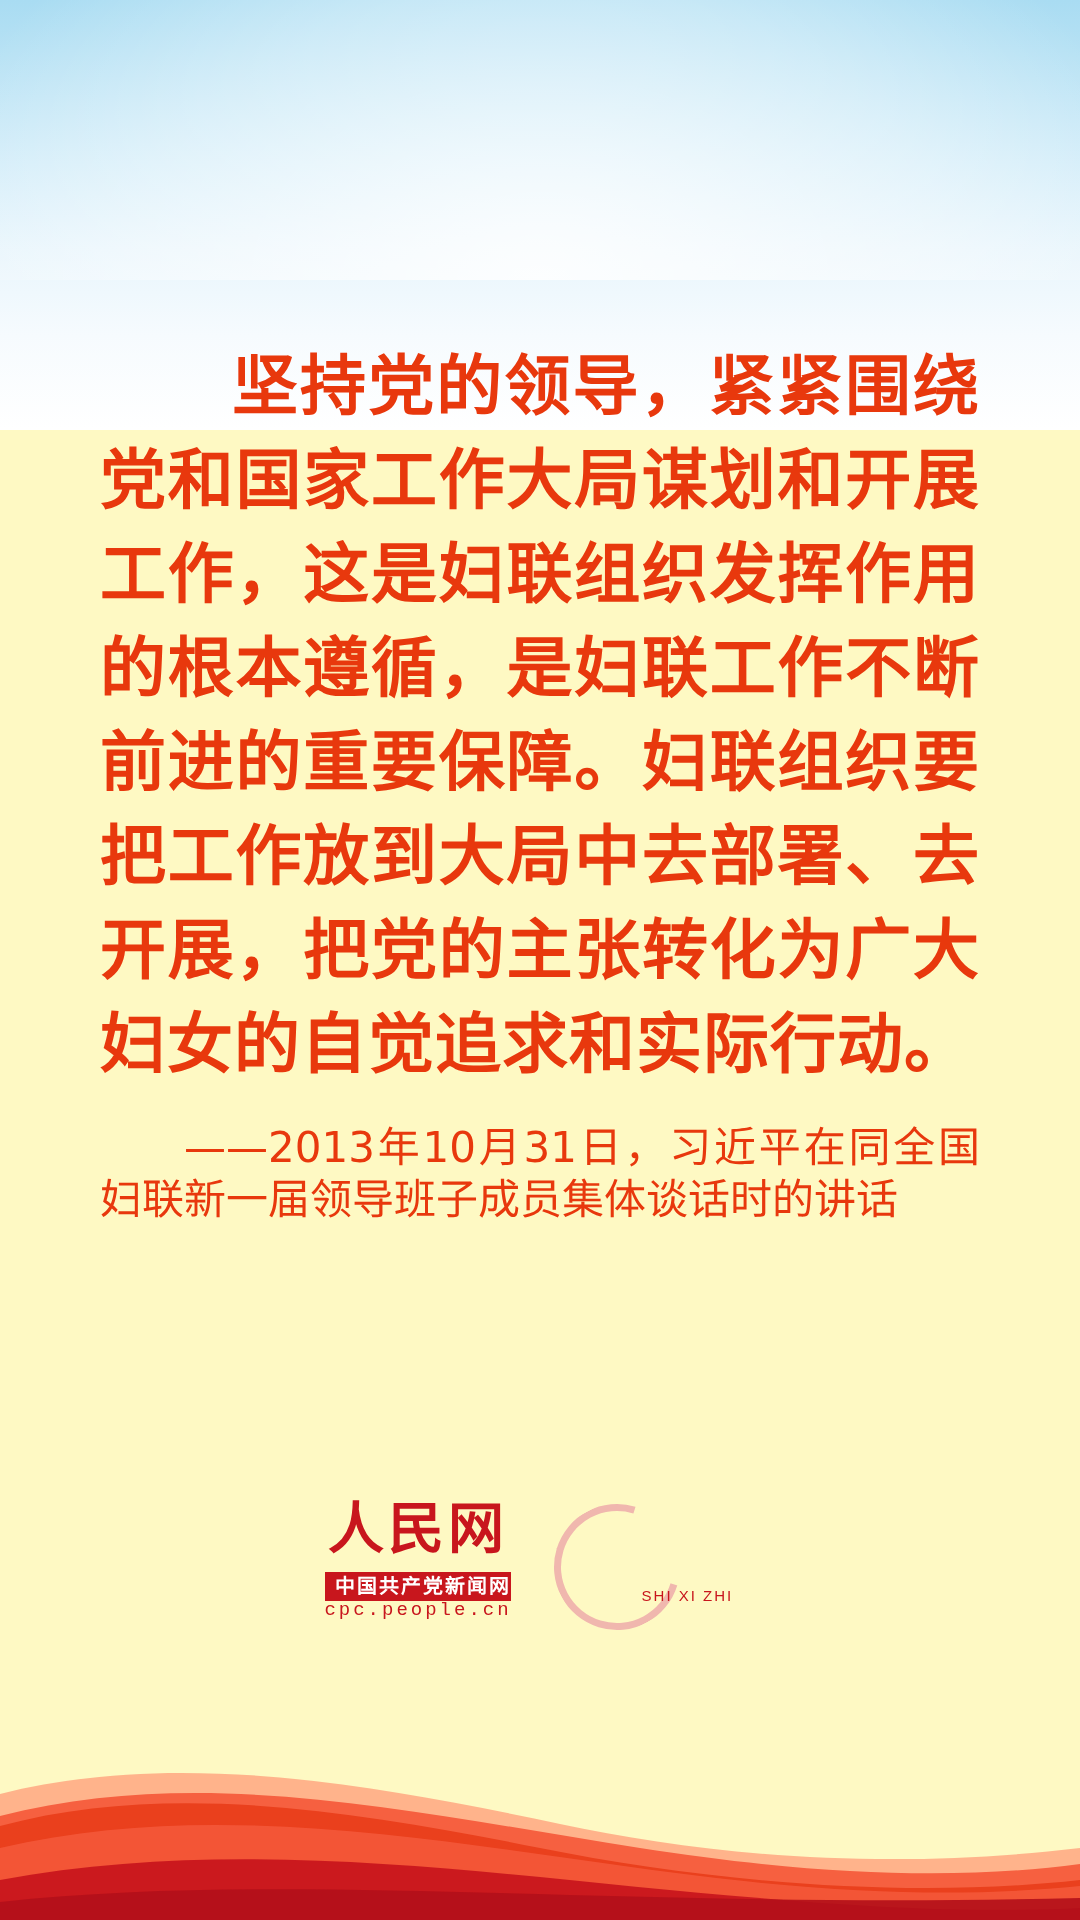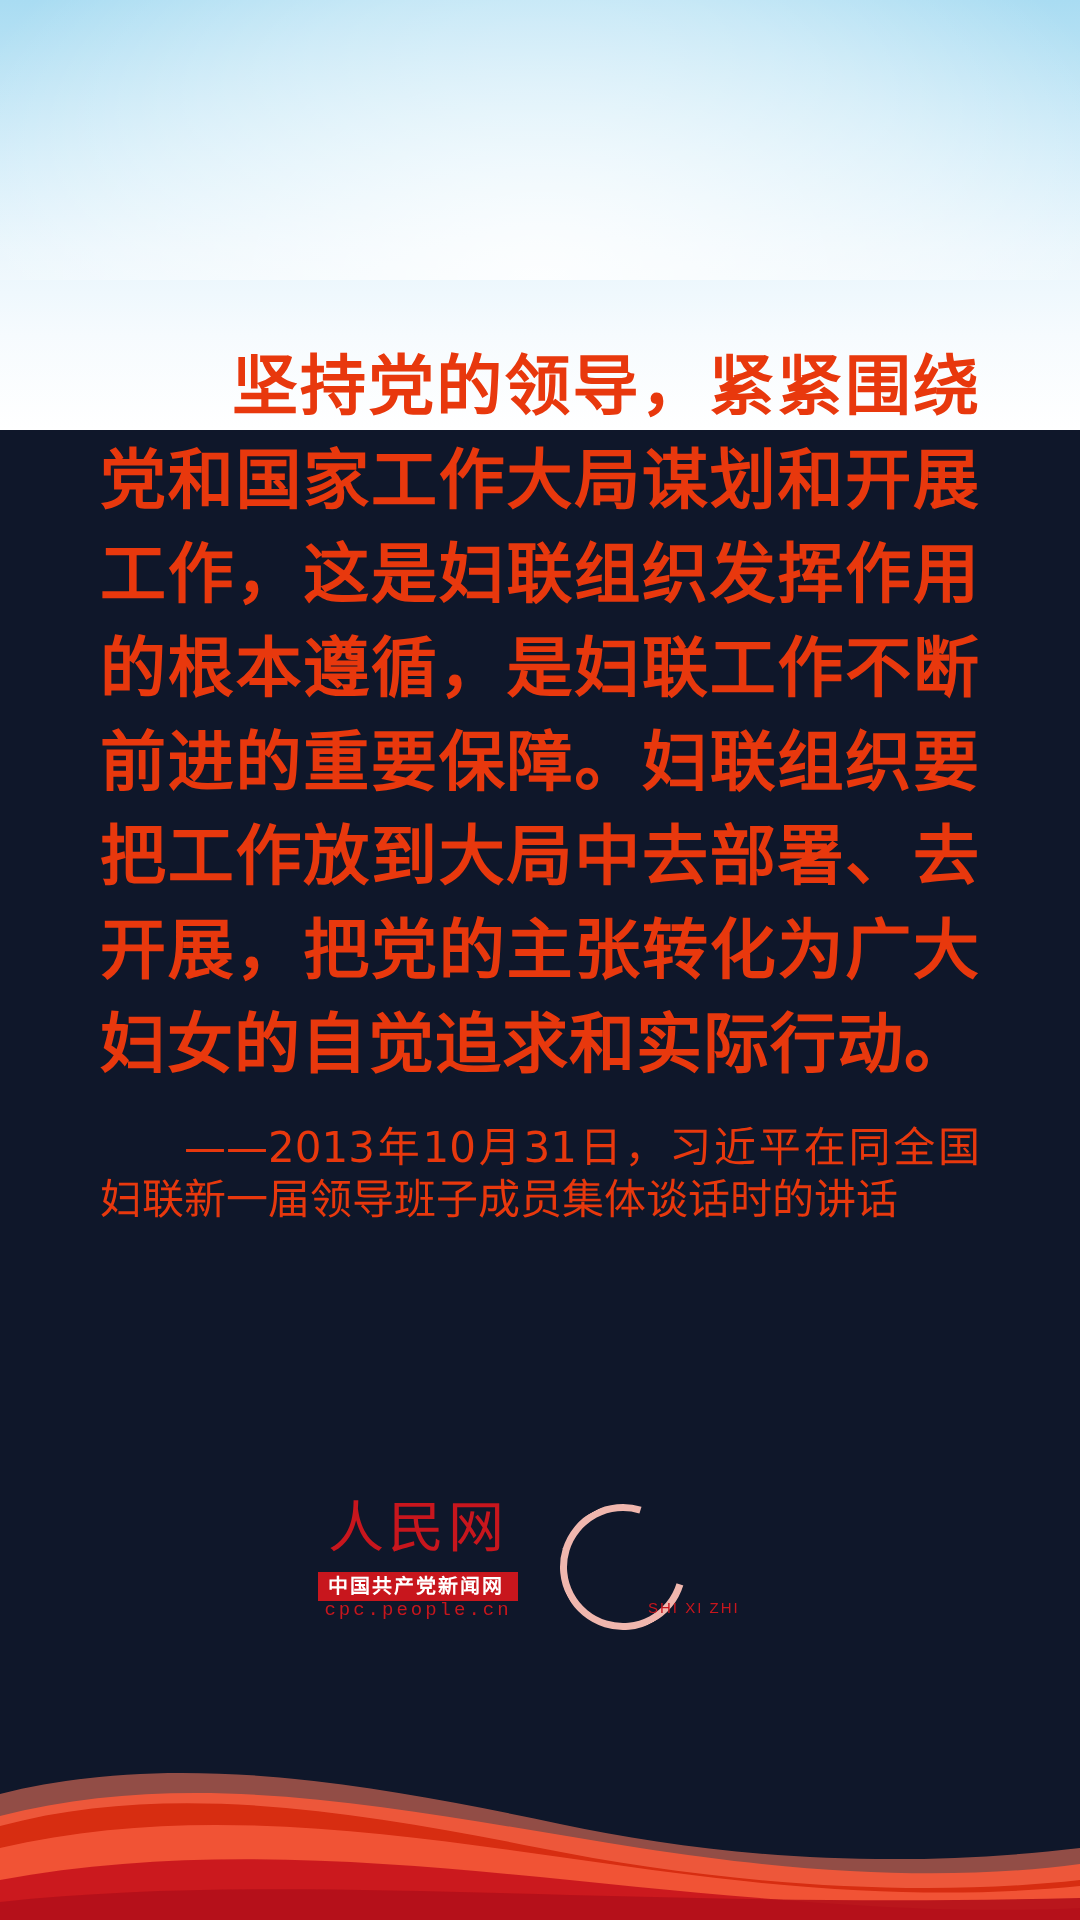--- a/index.html
+++ b/index.html
@@ -12,21 +12,21 @@
     height: 1920px;
     overflow: hidden;
     position: relative;
     font-family: "Liberation Sans", "DejaVu Sans", sans-serif;
   }
 
   
   .poster {
     position: absolute;
     inset: 0;
-    background: #0f172a;
+    background: #fef9c3;
     overflow: hidden;
   }
   .sky {
     position: absolute;
     left: 0; top: 0;
     width: 1080px;
     height: 430px;
     background: linear-gradient(to bottom,
         #a9dcf2 0%,
         #bde4f5 18%,
@@ -89,32 +89,32 @@
     gap: 34px;
   }
   .people-logo {
     display: flex;
     flex-direction: column;
     align-items: center;
     line-height: 1;
   }
   .people-logo .cn {
     font-size: 56px;
-    font-weight: 400;
+    font-weight: 700;
     color: #c8161d;
     letter-spacing: 4px;
     font-family: "DejaVu Serif", "Liberation Serif", serif;
   }
   .people-logo .sub {
     margin-top: 16px;
     font-size: 20px;
     font-weight: 700;
     color: #ffffff;
     background: #c8161d;
-    padding: 4px 14px 5px 10px;
+    padding: 4px 0 5px 10px;
     letter-spacing: 2px;
     font-family: "DejaVu Sans", "Liberation Sans", sans-serif;
   }
   .people-logo .url {
     font-size: 19px;
     color: #c8161d;
     letter-spacing: 3px;
     font-family: "Liberation Mono", "DejaVu Sans Mono", monospace;
   }
   .shixi {
@@ -143,21 +143,21 @@
     font-weight: 700;
     color: #c8161d;
     letter-spacing: 2px;
     font-family: "DejaVu Serif", "Liberation Serif", serif;
     font-style: italic;
     margin-left: 14px;
   }
   .shixi .py {
     position: absolute;
     z-index: 3;
-    bottom: 4px;
+    bottom: 16px;
     left: 96px;
     font-size: 15px;
     color: #c8161d;
     letter-spacing: 2px;
     font-family: "Liberation Sans", sans-serif;
   }
 
   
   .ribbon {
     position: absolute;

